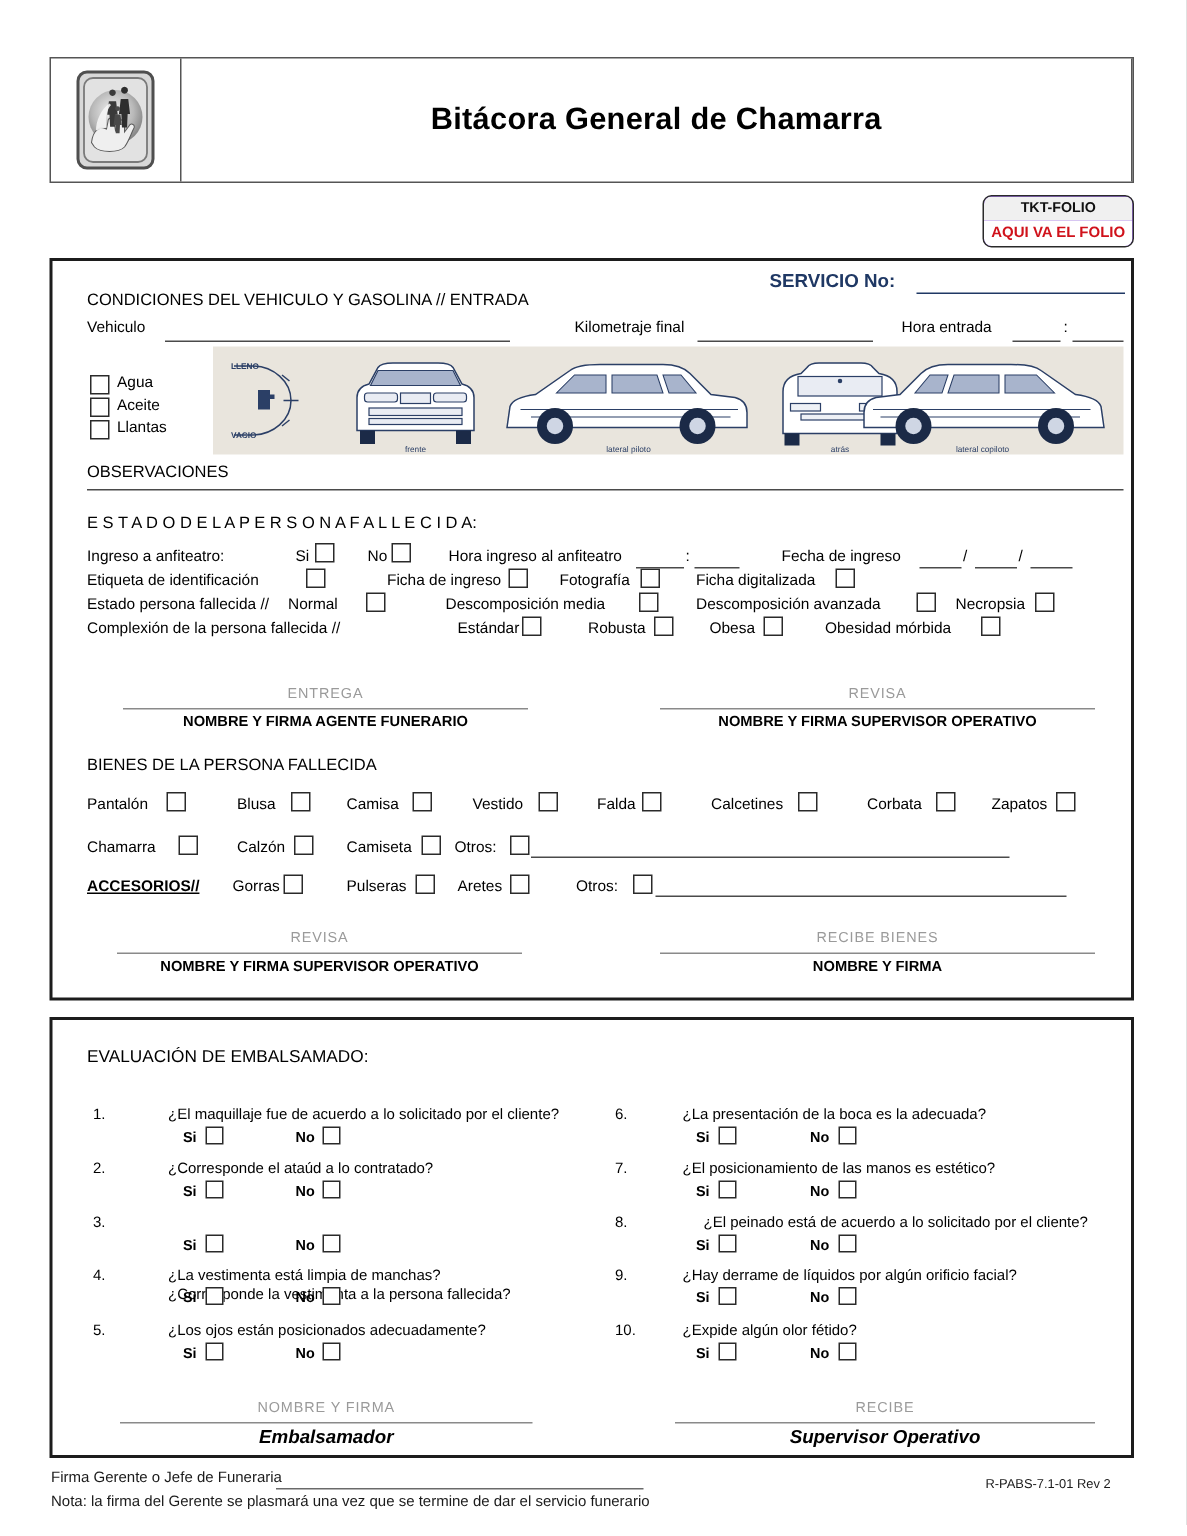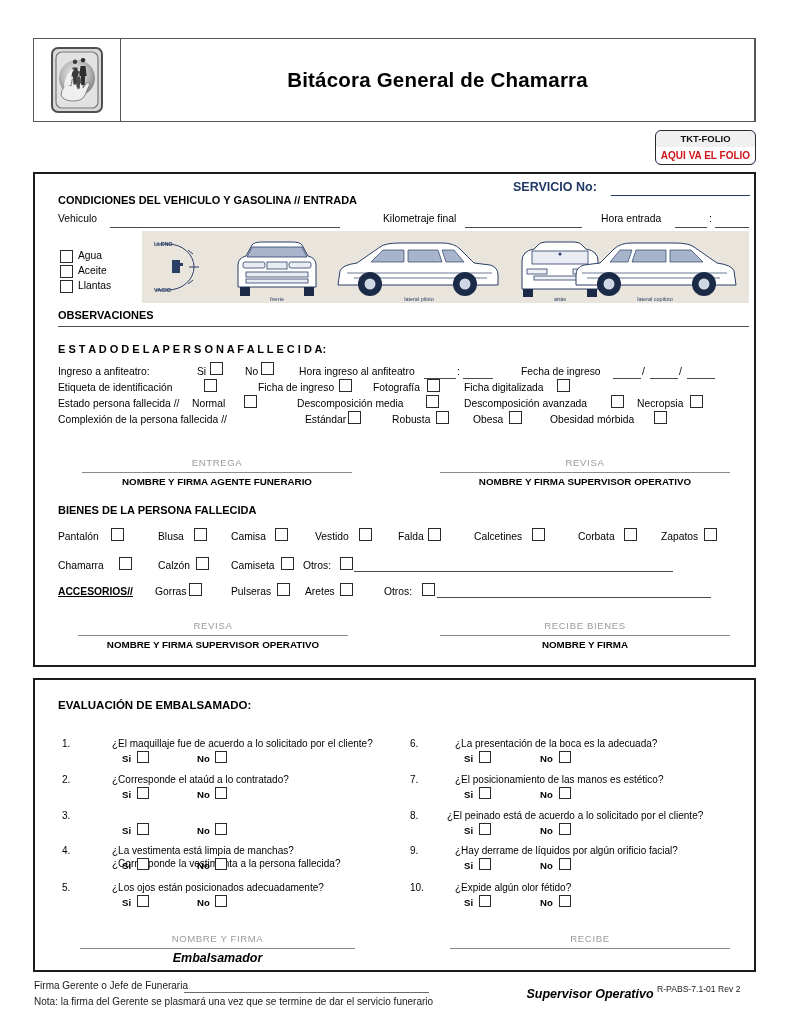--- a/index.html
+++ b/index.html
@@ -46,21 +46,21 @@
   .folio-bot{
     height:17px;line-height:17px;text-align:center;font-size:10px;font-weight:bold;color:#d0121b;
     background:#ffffff;
   }
 
   
   .box{position:absolute;border:2.2px solid #1c1c1c;box-sizing:border-box;background:#fff;}
   #box-a{left:33px;top:172px;width:723px;height:495px;}
   #box-b{left:33px;top:678px;width:723px;height:294px;}
 
-  .ttl{font-size:11px;font-weight:bold;color:#000;}
+  .ttl{font-size:11px;font-weight:normal;color:#000;}
   .lbl{font-size:10.3px;color:#000;}
   .bold{font-weight:bold;}
 
   
   .ab{position:absolute;}
   .line{position:absolute;border-bottom:1.4px solid #4a4a4a;}
   .line-n{position:absolute;border-bottom:1.6px solid #1f3864;}
 
   
   .cb{
@@ -394,21 +394,21 @@
   <div class="cb cb-sm" style="left:559px;top:751px;"></div>
 
   <div class="qnum" style="left:410px;top:774px;">7.</div>
   <div class="qtxt" style="left:455px;top:774px;">¿El posicionamiento de las manos es estético?</div>
   <div class="qyn" style="left:464px;top:789px;">Si</div>
   <div class="cb cb-sm" style="left:479px;top:787px;"></div>
   <div class="qyn" style="left:540px;top:789px;">No</div>
   <div class="cb cb-sm" style="left:559px;top:787px;"></div>
 
   <div class="qnum" style="left:410px;top:810px;">8.</div>
-  <div class="qtxt" style="left:447px;top:810px;">¿El peinado está de acuerdo a lo solicitado por el cliente?</div>
+  <div class="qtxt" style="left:469px;top:810px;">¿El peinado está de acuerdo a lo solicitado por el cliente?</div>
   <div class="qyn" style="left:464px;top:825px;">Si</div>
   <div class="cb cb-sm" style="left:479px;top:823px;"></div>
   <div class="qyn" style="left:540px;top:825px;">No</div>
   <div class="cb cb-sm" style="left:559px;top:823px;"></div>
 
   <div class="qnum" style="left:410px;top:845px;">9.</div>
   <div class="qtxt" style="left:455px;top:845px;">¿Hay derrame de líquidos  por algún orificio facial?</div>
   <div class="qyn" style="left:464px;top:860px;">Si</div>
   <div class="cb cb-sm" style="left:479px;top:858px;"></div>
   <div class="qyn" style="left:540px;top:860px;">No</div>
@@ -420,20 +420,20 @@
   <div class="cb cb-sm" style="left:479px;top:895px;"></div>
   <div class="qyn" style="left:540px;top:897px;">No</div>
   <div class="cb cb-sm" style="left:559px;top:895px;"></div>
 
   <div class="sig-top" style="left:80px;top:933px;width:275px;">NOMBRE Y FIRMA</div>
   <div class="sig-line" style="left:80px;top:948px;width:275px;"></div>
   <div class="sig-bot-i" style="left:80px;top:951px;width:275px;">Embalsamador</div>
 
   <div class="sig-top" style="left:450px;top:933px;width:280px;">RECIBE</div>
   <div class="sig-line" style="left:450px;top:948px;width:280px;"></div>
-  <div class="sig-bot-i" style="left:450px;top:951px;width:280px;margin-top:36px;">Supervisor Operativo</div>
+  <div class="sig-bot-i" style="left:450px;top:951px;width:280px;">Supervisor Operativo</div>
 
   <div class="ft" style="left:34px;top:980px;">Firma Gerente o Jefe de Funeraria</div>
   <div class="line" style="left:184px;top:992px;width:245px;border-bottom:1.2px solid #6a6a6a;"></div>
   <div class="ft" style="left:34px;top:996px;">Nota: la firma del Gerente se plasmará una vez que se termine de dar el servicio funerario</div>
   <div class="ft-r" style="left:657px;top:984px;">R-PABS-7.1-01 Rev 2</div>
 
 </div>
 
 </body></html>

